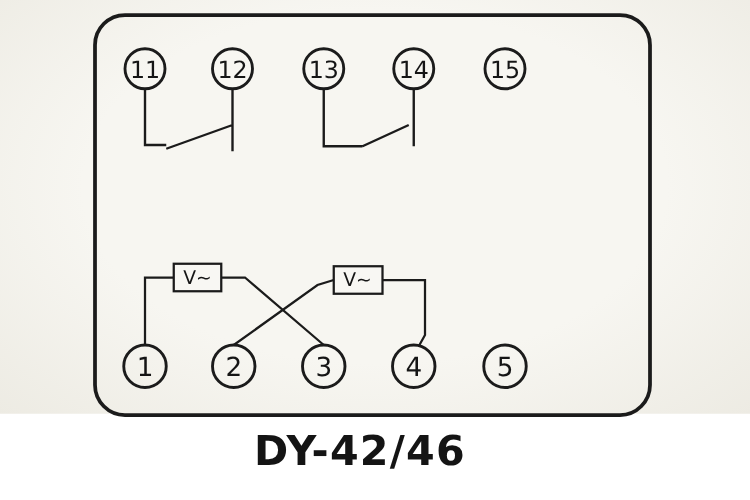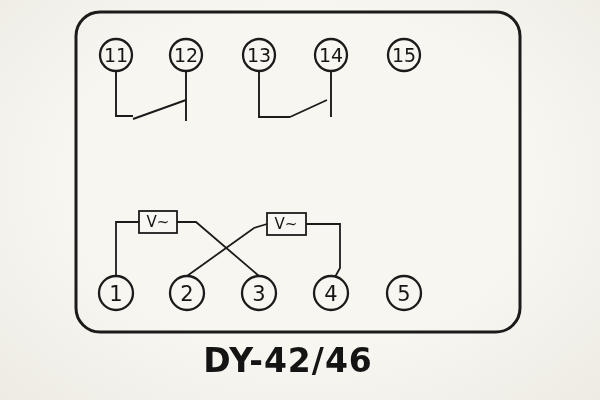--- a/index.html
+++ b/index.html
@@ -6,21 +6,21 @@
     margin: 0;
     padding: 0;
     width: 600px;
     height: 400px;
     overflow: hidden;
     font-family: "DejaVu Sans", "Liberation Sans", sans-serif;
   }
   .stage {
     position: relative;
     width: 600px;
-    height: 400px;
+    height: 331px;
     background: radial-gradient(ellipse at 50% 45%, #f7f6f1 55%, #edebe3 100%);
   }
   .stage svg {
     position: absolute;
     top: 0;
     left: 0;
     display: block;
   }
   .ink-stroke {
     stroke: #1b1b1b;

